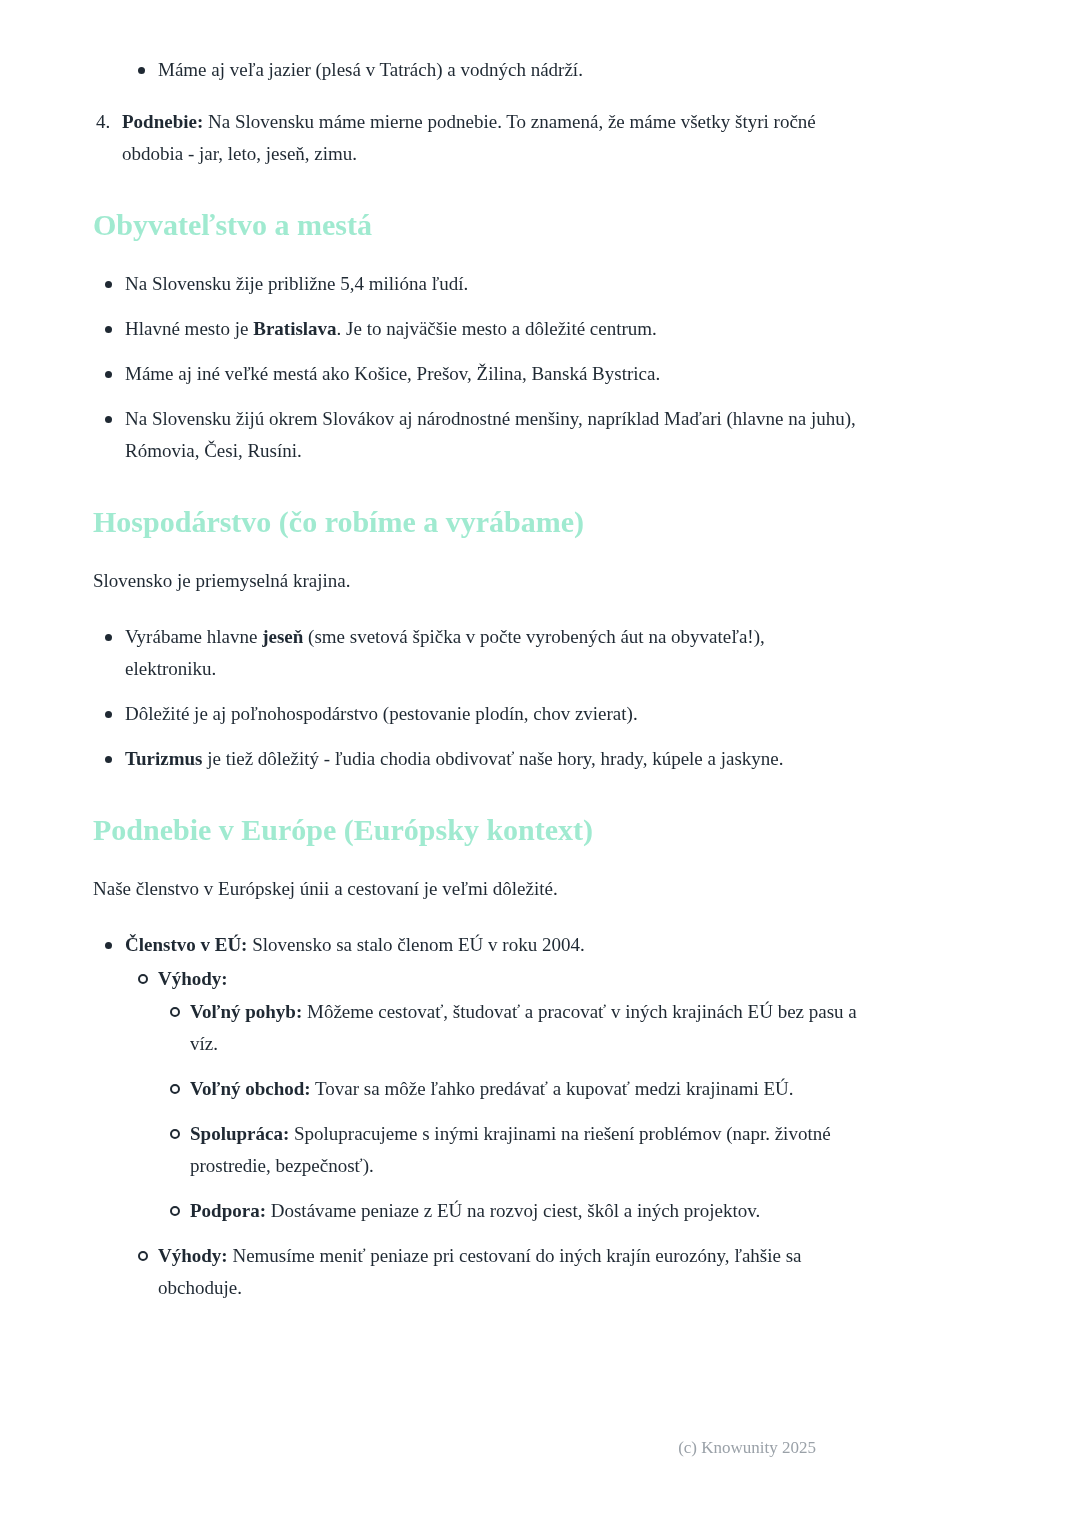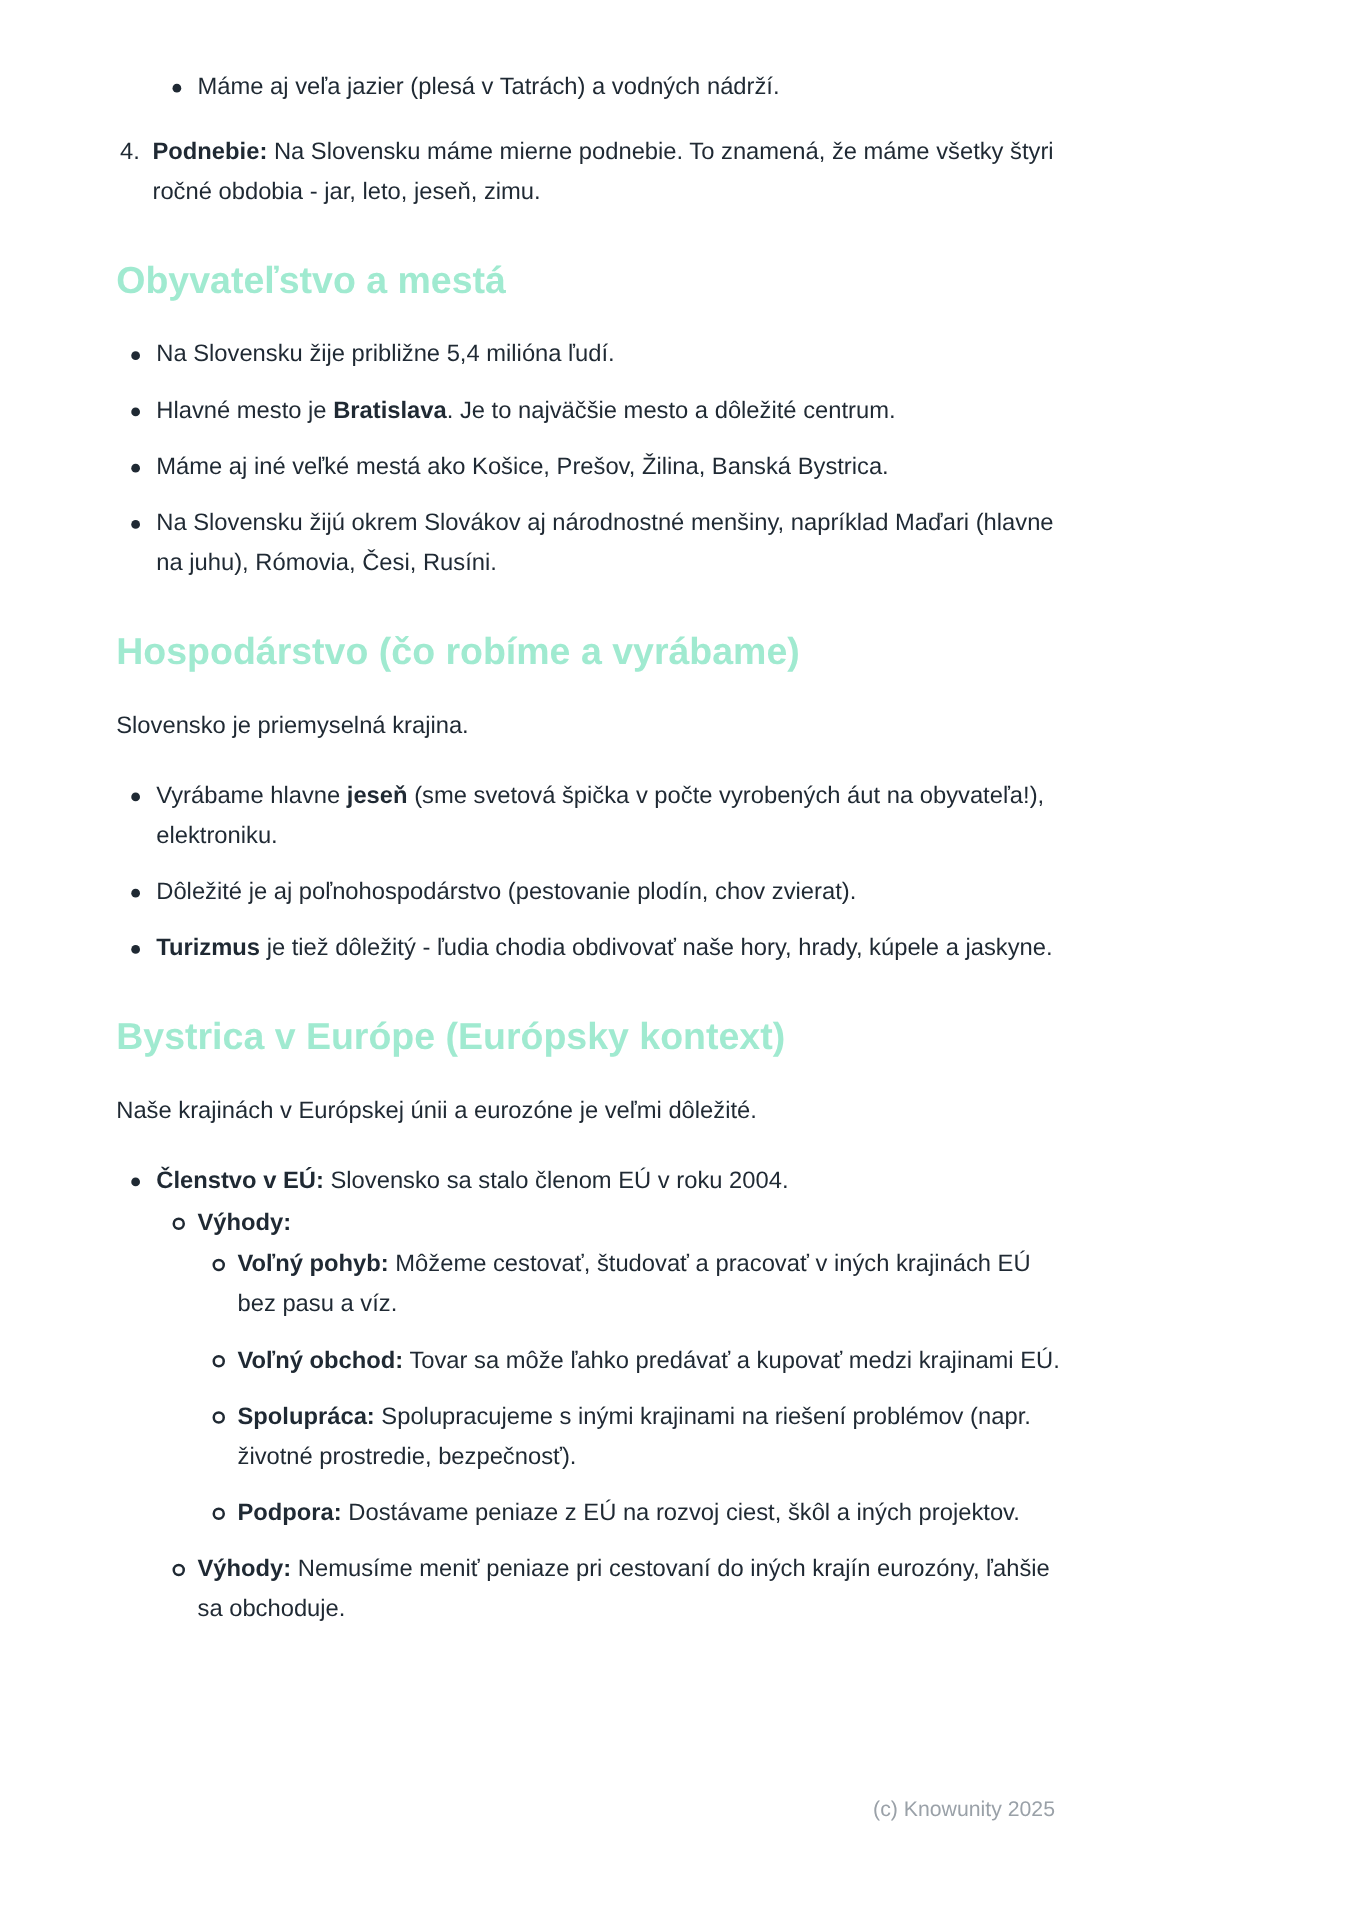--- a/index.html
+++ b/index.html
@@ -2,23 +2,22 @@
 <html style="--body-color: #1f2933; --heading-color: #a0ead0; --stripe-edge-color: #c6ebdd; --stripe-fill-color: #ddf4ec; --footer-color: #9aa1a8;"><head>
 <meta charset="utf-8">
 <style>
   html, body { margin: 0; padding: 0; background: #ffffff; }
   .page {
     position: relative;
     width: 884px;
     height: 1528px;
     background: #ffffff;
     overflow: hidden;
-    font-family: Liberation Sans, sans-serif;
+    font-family: Liberation Serif, serif;
     color: var(--body-color, #1f2933);
-    padding-left: 28px;
   }
   .accent-stripe {
     position: absolute;
     left: 976px;
     top: 50px;
     width: 57px;
     height: 1428px;
     border-left: 5px solid var(--stripe-edge-color, #c6ebdd);
     background: linear-gradient(to right,
       var(--stripe-fill-color, #ddf4ec) 0%,
@@ -119,22 +118,22 @@
         <span class="txt">Vyrábame hlavne <strong>jeseň</strong> (sme svetová špička v počte vyrobených áut na obyvateľa!), elektroniku.</span>
       </div>
       <div class="li block lvl1">
         <span class="marker disc"></span>
         <span class="txt">Dôležité je aj poľnohospodárstvo (pestovanie plodín, chov zvierat).</span>
       </div>
       <div class="li block lvl1">
         <span class="marker disc"></span>
         <span class="txt"><strong>Turizmus</strong> je tiež dôležitý - ľudia chodia obdivovať naše hory, hrady, kúpele a jaskyne.</span>
       </div>
-      <h2 class="heading block">Bystrica v Európe (Európsky kontext)</h2>
-      <p class="para block">Naše krajinách v Európskej únii a eurozóne je veľmi dôležité.</p>
+      <h2 class="heading block">Podnebie v Európe (Európsky kontext)</h2>
+      <p class="para block">Naše členstvo v Európskej únii a cestovaní je veľmi dôležité.</p>
       <div class="li block lvl1">
         <span class="marker disc"></span>
         <span class="txt"><strong>Členstvo v EÚ:</strong> Slovensko sa stalo členom EÚ v roku 2004.</span>
       </div>
       <div class="li block lvl2">
         <span class="marker circle"></span>
         <span class="txt"><strong>Výhody:</strong></span>
       </div>
       <div class="li block lvl3">
         <span class="marker circle"></span>

